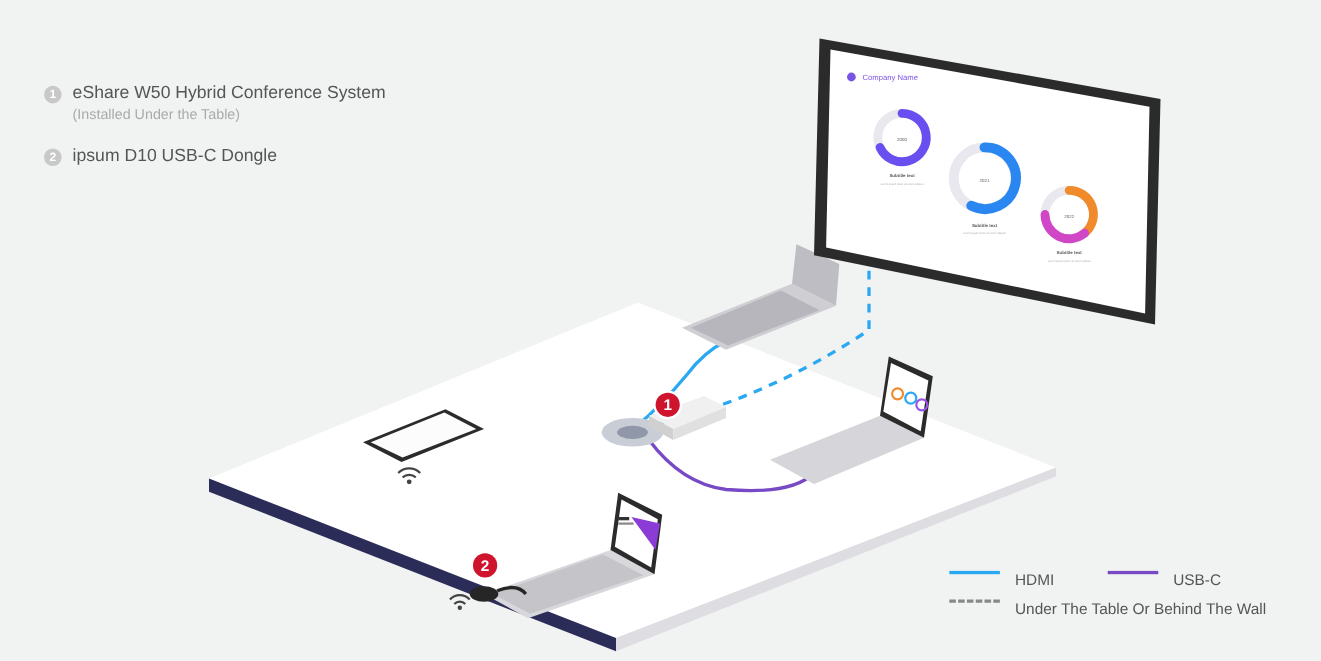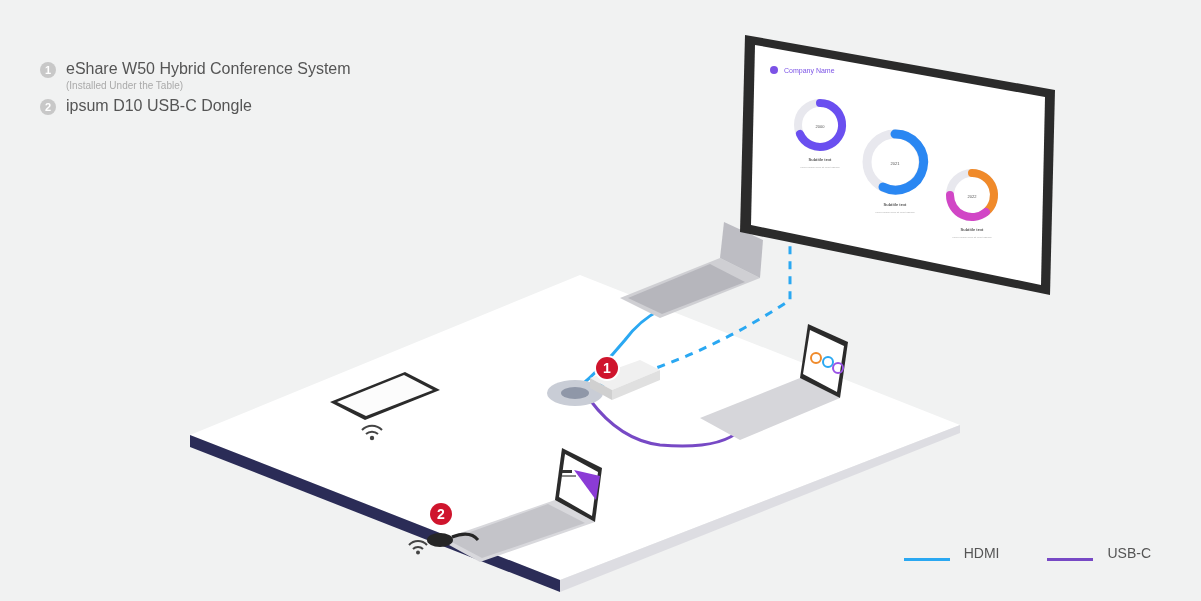--- a/index.html
+++ b/index.html
@@ -31,37 +31,38 @@
     background: #c8c8c8;
     color: #fff;
     font-size: 11px;
     align-items: center;
     justify-content: center;
     font-weight: 600;
   }
   .legend-top .label {
     font-size: 16px;
     color: #555;
+    margin-top: 16px;
   }
   .legend-top .note {
-    font-size: 10px;
+    font-size: 13px;
     color: #aaa;
     margin-left: 26px;
     margin-bottom: 6px;
   }
   .legend-bottom {
     position: absolute;
     right: 50px;
     bottom: 30px;
     font-size: 14px;
     color: #555;
   }
   .legend-bottom .row {
     display: flex;
-    align-items: flex-end;
+    align-items: flex-start;
     gap: 14px;
     margin-bottom: 10px;
     justify-content: flex-start;
   }
   .swatch {
     display: inline-block;
     width: 46px;
     height: 0;
     border-top: 3px solid;
   }
@@ -102,20 +103,24 @@
 </div>
 
 <div class="legend-bottom">
   <div class="row">
     <span class="swatch" style="border-color:#2aa8f2"></span>
     <span>HDMI</span>
     <span style="width:20px"></span>
     <span class="swatch" style="border-color:#7749c5"></span>
     <span>USB-C</span>
   </div>
+  <div class="row">
+    <span class="swatch dashed"></span>
+    <span>Under The Table Or Behind The Wall</span>
+  </div>
 </div>
 
 <svg class="scene" viewBox="0 0 1201 601">
 
   <g>
     <polygon points="190,435 560,580 960,425 580,275" fill="#ffffff"></polygon>
     <polygon points="190,435 560,580 560,592 190,447" fill="#2b2c57"></polygon>
     <polygon points="560,580 960,425 960,433 560,592" fill="#dddde2"></polygon>
   </g>
 

